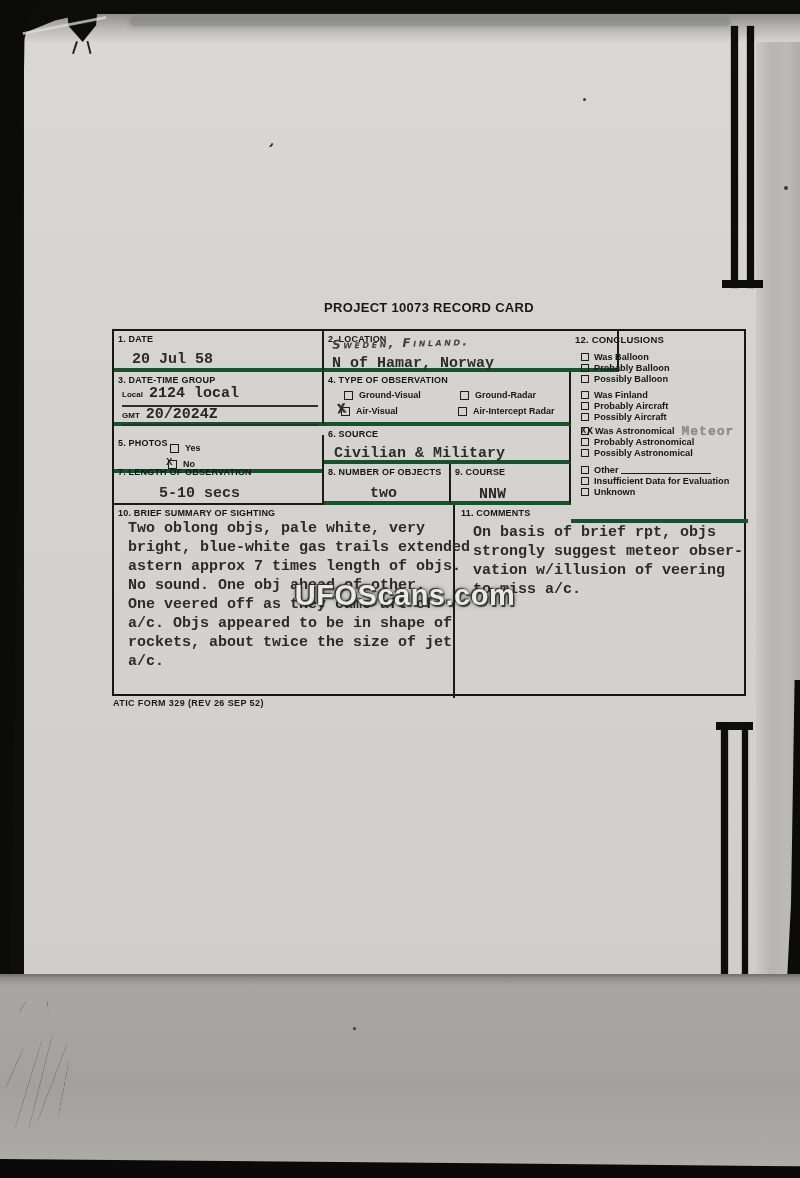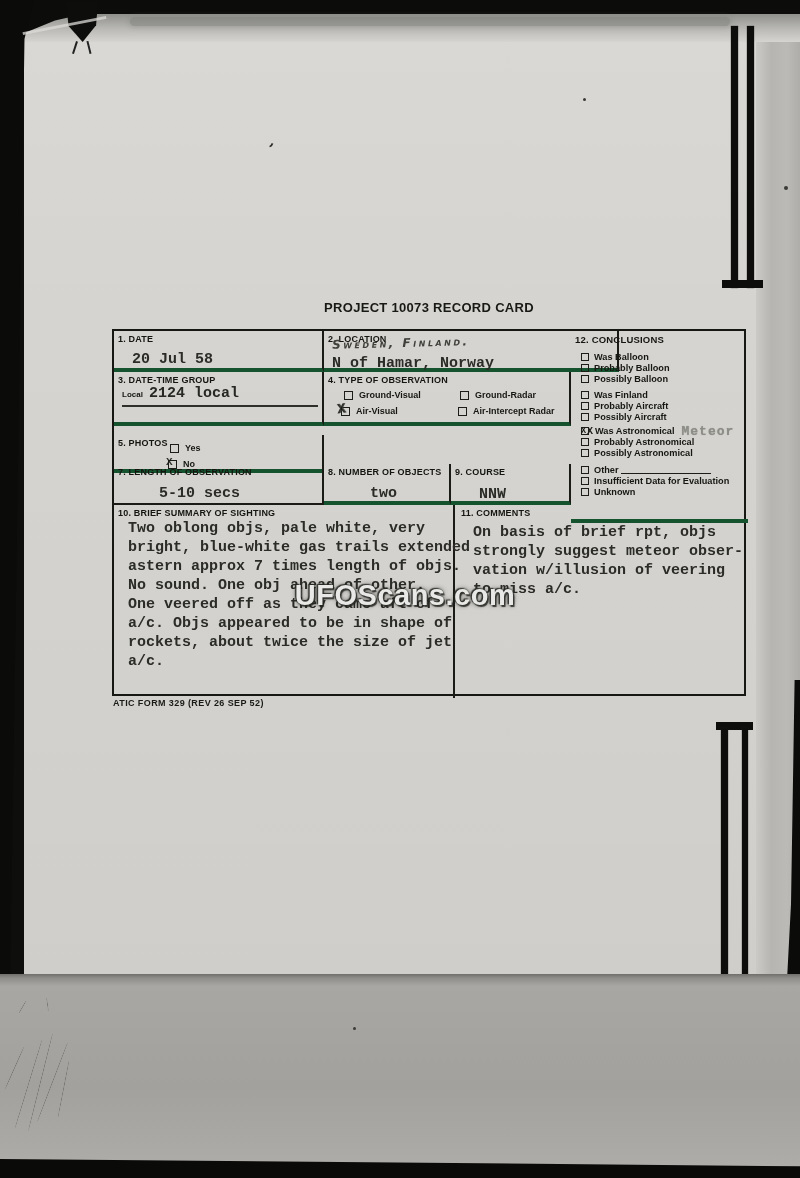--- a/index.html
+++ b/index.html
@@ -151,20 +151,24 @@
       <span class="handwritten">Sweden, Finland.</span>
       <span class="typed-block" style="left:8px;top:23px;">N of Hamar, Norway</span>
     </div>
 
     <div class="cell br bb" style="left:0;top:41px;width:210px;height:54px;">
       <span class="flabel">3. DATE-TIME GROUP</span>
       <div class="dtg-row" style="top:13px;height:20px;">
         <span class="tinylabel">Local</span>
         <span class="mono v15">2124 local</span>
       </div>
+      <div class="dtg-row" style="top:34px;height:18px;">
+        <span class="tinylabel">GMT</span>
+        <span class="mono v15">20/2024Z</span>
+      </div>
     </div>
 
     <div class="cell br bb" style="left:210px;top:41px;width:247px;height:54px;">
       <span class="flabel">4. TYPE OF OBSERVATION</span>
       <div class="opt" style="left:20px;top:18px;">
         <span class="cb">
             <span class="cbx"></span>
           </span>
         <span class="olabel">Ground-Visual</span>
       </div>
@@ -197,20 +201,24 @@
         <span class="olabel">Yes</span>
       </div>
       <div class="opt" style="left:54px;top:24px;">
         <span class="cb">
             <span class="cbx med">X</span>
           </span>
         <span class="olabel">No</span>
       </div>
     </div>
 
+    <div class="cell br bb" style="left:210px;top:95px;width:247px;height:38px;">
+      <span class="flabel">6. SOURCE</span>
+      <span class="typed-block" style="left:10px;top:18px;">Civilian &amp; Military</span>
+    </div>
 
     <div class="cell br" style="left:0;top:133px;width:210px;height:41px;border-bottom:2px solid #1a1a17;">
       <span class="flabel">7. LENGTH OF OBSERVATION</span>
       <span class="typed-block" style="left:45px;top:20px;">5-10 secs</span>
     </div>
 
     <div class="cell br bb" style="left:210px;top:133px;width:127px;height:41px;">
       <span class="flabel">8. NUMBER OF OBJECTS</span>
       <span class="typed-block" style="left:46px;top:20px;">two</span>
     </div>

